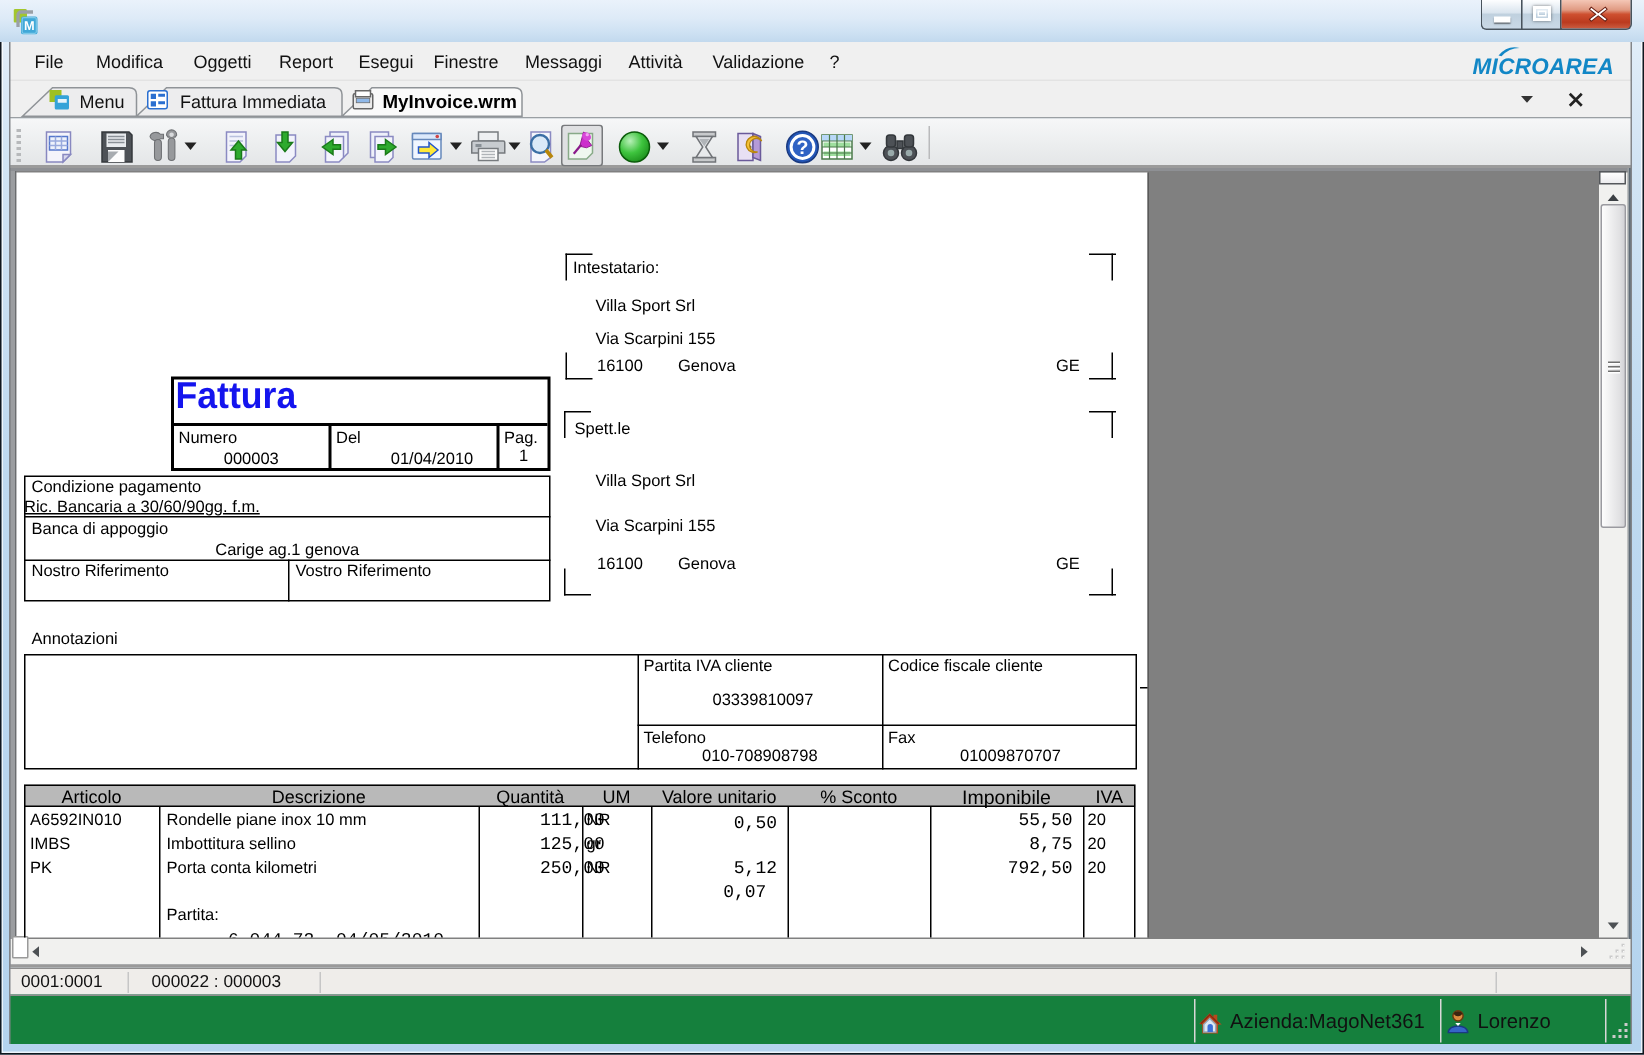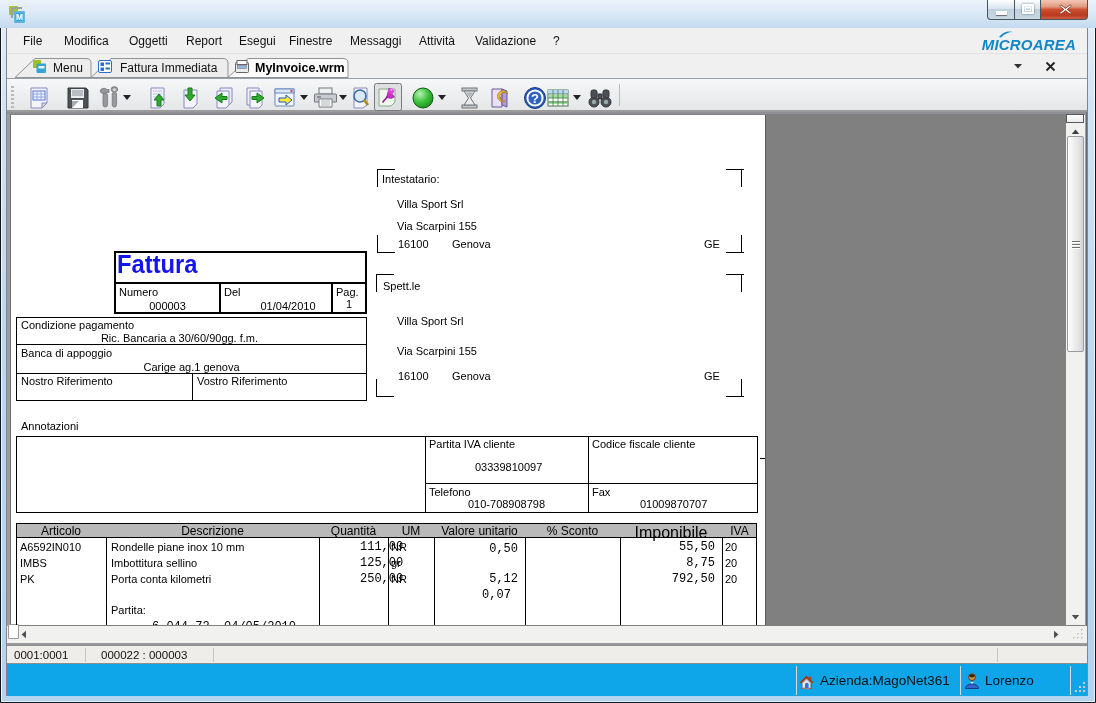--- a/index.html
+++ b/index.html
@@ -57,21 +57,21 @@
 .gripline { position:absolute; left:4px; width:8px; height:1px; background:#707070; box-shadow:0 1px 0 #fff; }
 
 
 #hrow { position:absolute; left:7px; top:626px; width:1081px; height:17px; background:#f1f1ef; }
 #hcorner { position:absolute; left:8px; top:624px; width:11px; height:15px; background:#fff; border:1px solid #9a9a9a; border-radius:1px; }
 
 
 #statusbar { position:absolute; left:6px; top:645px; width:1082px; height:18px; background:#efedea; border-top:1px solid #8e8e8e; font-size:11px; color:#111; }
 
 
-#bottombar { position:absolute; left:6px; top:663px; width:1082px; height:33px; background:#0ea5e9; border-top:1px solid #8e8e8e; font-size:13px; color:#111; }
+#bottombar { position:absolute; left:6px; top:663px; width:1082px; height:33px; background:#15803d; border-top:1px solid #8e8e8e; font-size:13px; color:#111; }
 
 
 .pg { position:absolute; font-size:11px; color:#000; white-space:nowrap; }
 .line { position:absolute; background:#000; }
 .mono { font-family:"Liberation Mono", monospace; font-size:12px;padding-left:41px; }
 </style>
 </head>
 <body>
 <div id="frame"></div>
 <div id="frame-inner-hi"></div>
@@ -425,21 +425,21 @@
   <div class="line" style="left:331px;top:284px;width:2px;height:28px;"></div>
   <div class="pg" style="left:119px;top:286px;">Numero</div>
   <div class="pg" style="left:224px;top:286px;">Del</div>
   <div class="pg" style="left:336px;top:286px;">Pag.</div>
   <div class="pg" style="left:116px;top:300px;width:103px;text-align:center;">000003</div>
   <div class="pg" style="left:221px;top:300px;width:134px;text-align:center;">01/04/2010</div>
   <div class="pg" style="left:333px;top:298px;width:32px;text-align:center;">1</div>
 
   <div class="abs" style="left:16px;top:317px;width:351px;height:84px;border:1px solid #000;"></div>
   <div class="pg" style="left:21px;top:319px;">Condizione pagamento</div>
-  <div class="pg" style="left:16px;top:332px;width:327px;text-align:center;">Ric. Bancaria a 30/60/90gg. f.m.</div>
+  <div class="pg" style="left:16px;top:332px;width:327px;text-decoration:underline;">Ric. Bancaria a 30/60/90gg. f.m.</div>
   <div class="line" style="left:16px;top:344px;width:351px;height:1px;"></div>
   <div class="pg" style="left:21px;top:347px;">Banca di appoggio</div>
   <div class="pg" style="left:16px;top:361px;width:351px;text-align:center;">Carige ag.1 genova</div>
   <div class="line" style="left:16px;top:373px;width:351px;height:1px;"></div>
   <div class="pg" style="left:21px;top:375px;">Nostro Riferimento</div>
   <div class="line" style="left:192px;top:373px;width:1px;height:28px;"></div>
   <div class="pg" style="left:197px;top:375px;">Vostro Riferimento</div>
 
   <div class="pg" style="left:21px;top:420px;">Annotazioni</div>
   <div class="abs" style="left:16px;top:436px;width:742px;height:77px;border:1px solid #000;"></div>
@@ -455,21 +455,21 @@
   <div class="pg" style="left:640px;top:498px;">01009870707</div>
   <div class="line" style="left:760px;top:458px;width:5px;height:1px;"></div>
 
   <div class="abs" style="left:16px;top:523px;width:741px;height:15px;background:#b9b9b9;border:1px solid #000;"></div>
   <div class="pg" style="left:16px;top:524px;width:90px;text-align:center;font-size:12px;">Articolo</div>
   <div class="pg" style="left:106px;top:524px;width:213px;text-align:center;font-size:12px;">Descrizione</div>
   <div class="pg" style="left:319px;top:524px;width:69px;text-align:center;font-size:12px;">Quantità</div>
   <div class="pg" style="left:388px;top:524px;width:46px;text-align:center;font-size:12px;">UM</div>
   <div class="pg" style="left:434px;top:524px;width:91px;text-align:center;font-size:12px;">Valore unitario</div>
   <div class="pg" style="left:525px;top:524px;width:95px;text-align:center;font-size:12px;">% Sconto</div>
-  <div class="pg" style="left:620px;top:524px;width:102px;text-align:center;font-size:16px;">Imponibile</div>
+  <div class="pg" style="left:620px;top:524px;width:102px;text-align:center;font-size:13px;">Imponibile</div>
   <div class="pg" style="left:722px;top:524px;width:35px;text-align:center;font-size:12px;">IVA</div>
 
   <div class="line" style="left:16px;top:538px;width:1px;height:87px;"></div>
   <div class="line" style="left:106px;top:538px;width:1px;height:87px;"></div>
   <div class="line" style="left:319px;top:538px;width:1px;height:87px;"></div>
   <div class="line" style="left:388px;top:538px;width:1px;height:87px;"></div>
   <div class="line" style="left:434px;top:538px;width:1px;height:87px;"></div>
   <div class="line" style="left:525px;top:538px;width:1px;height:87px;"></div>
   <div class="line" style="left:620px;top:538px;width:1px;height:87px;"></div>
   <div class="line" style="left:722px;top:538px;width:1px;height:87px;"></div>

